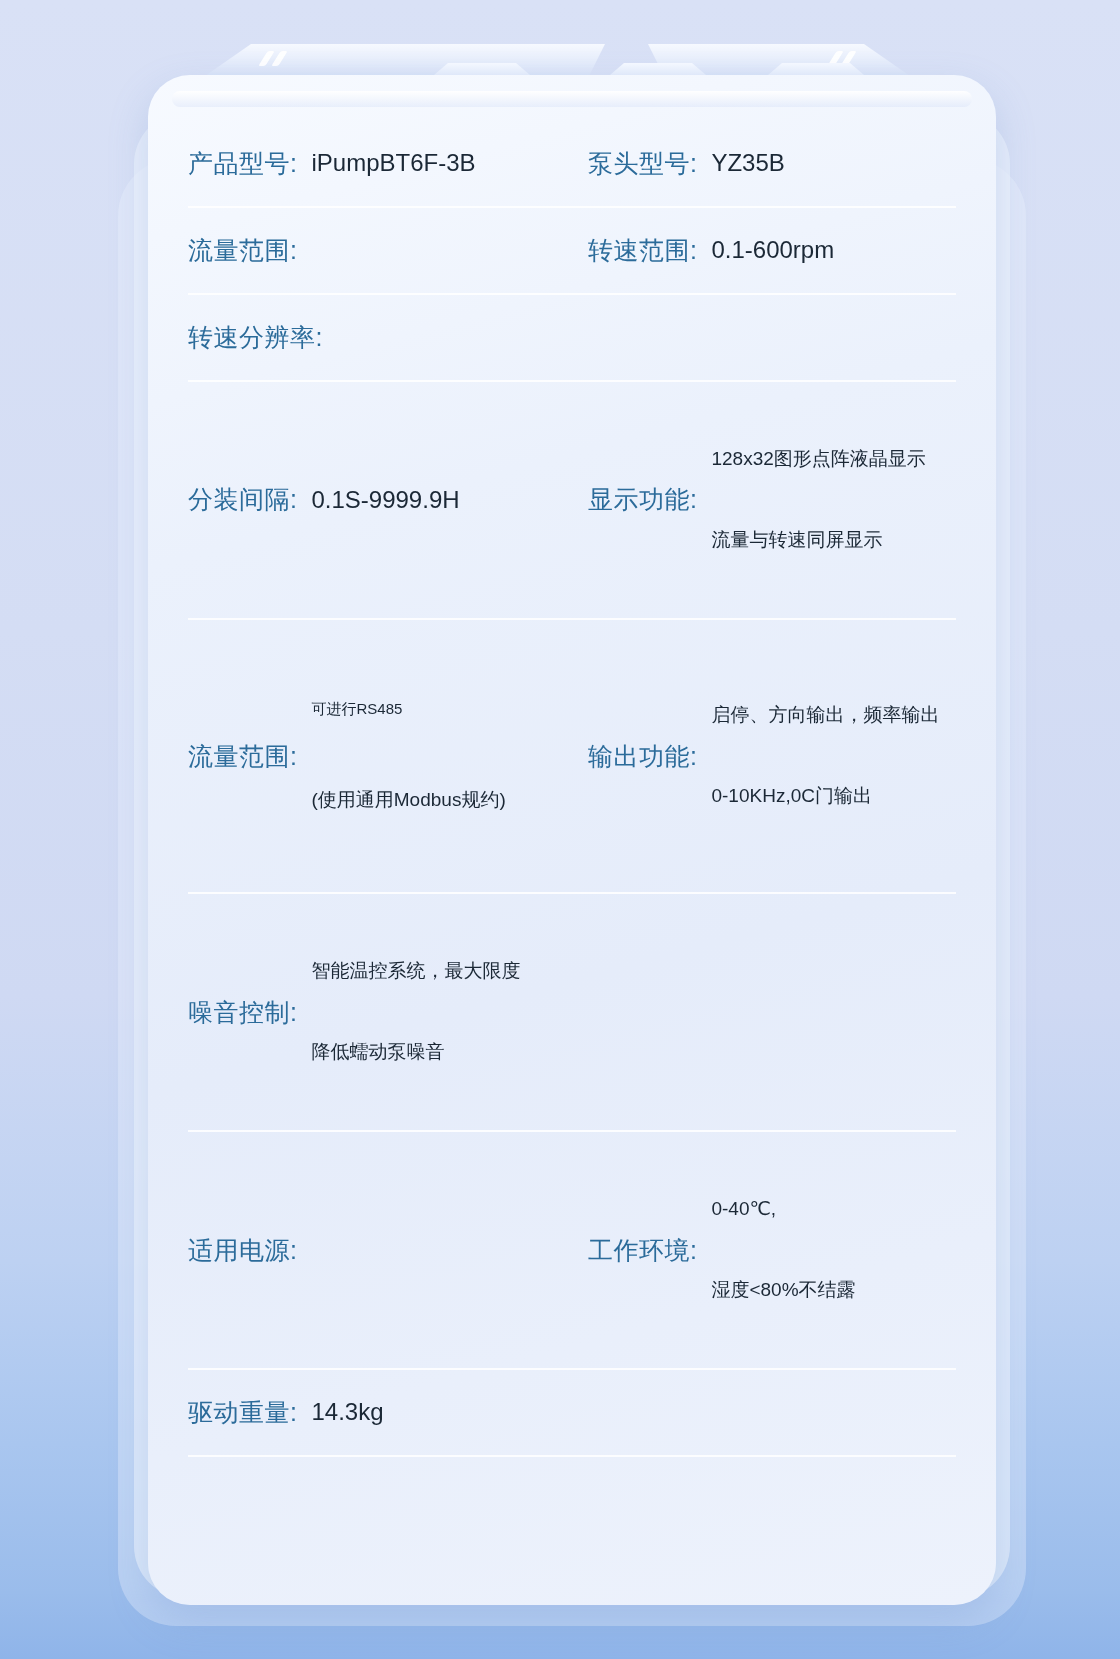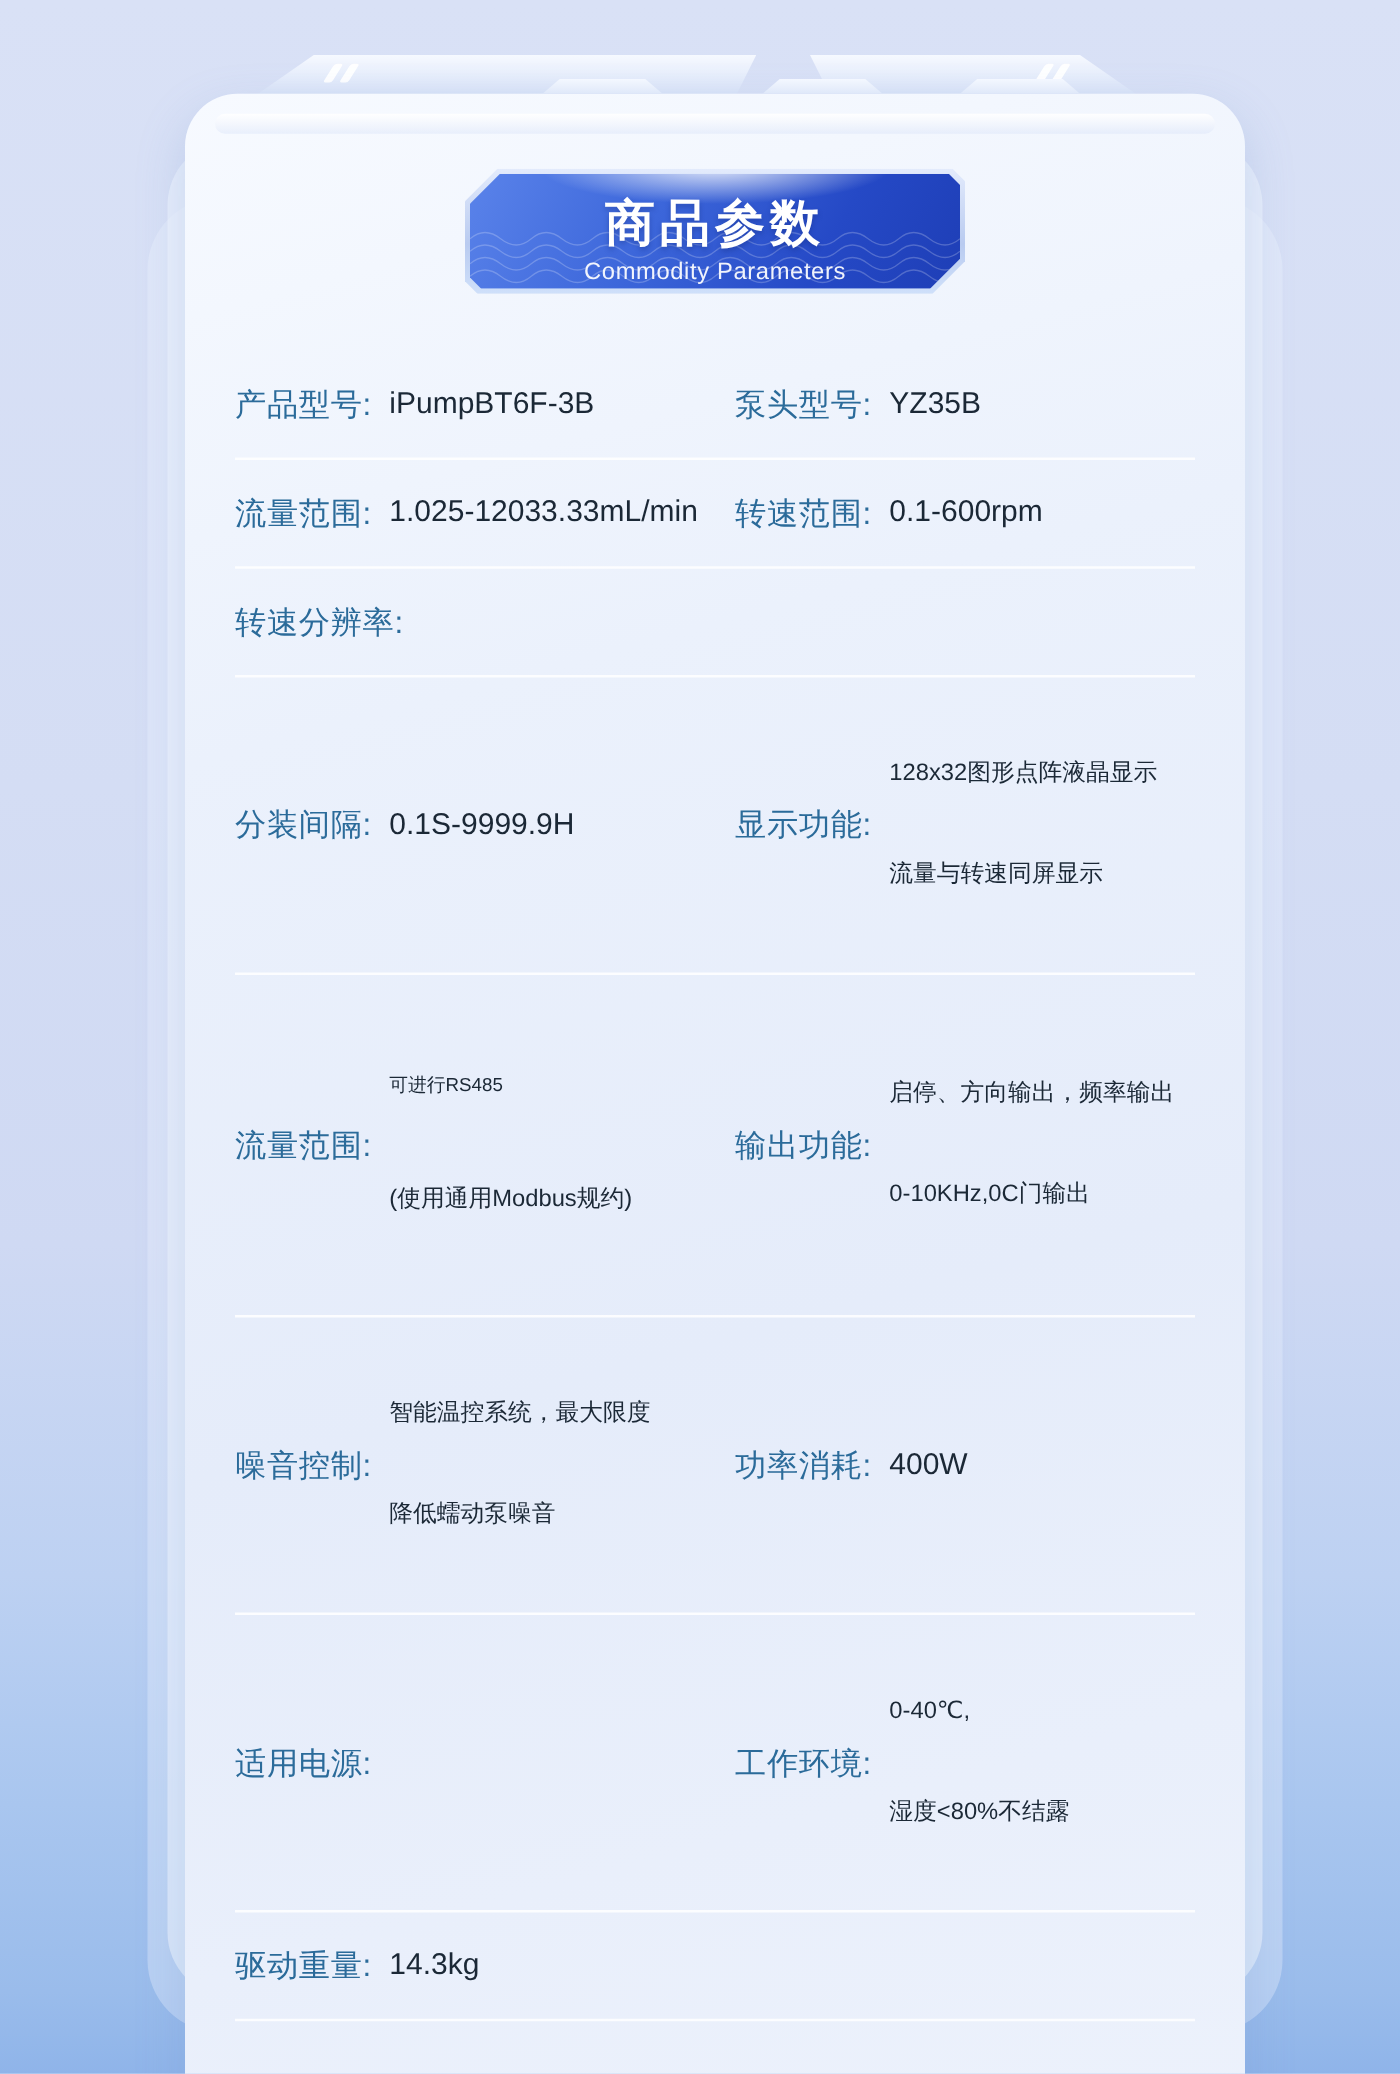--- a/index.html
+++ b/index.html
@@ -78,53 +78,37 @@
 </div>
 <div class="card-shadow2"></div>
 <div class="card-shadow1"></div>
 
 <div class="card">
   <div class="card-bump bump1"></div>
   <div class="card-bump bump2"></div>
   <div class="card-bump bump3"></div>
   <div class="card-ridge"></div>
 
-  <div class="banner-outer">
-    <div class="banner">
-      <svg class="banner-waves" viewBox="0 0 400 58" preserveAspectRatio="none">
-        <g fill="none" stroke="rgba(255,255,255,0.26)" stroke-width="1">
-          <path d="M0 18 Q12 8 25 18 T50 18 T75 18 T100 18 T125 18 T150 18 T175 18 T200 18 T225 18 T250 18 T275 18 T300 18 T325 18 T350 18 T375 18 T400 18"></path>
-          <path d="M0 28 Q12 18 25 28 T50 28 T75 28 T100 28 T125 28 T150 28 T175 28 T200 28 T225 28 T250 28 T275 28 T300 28 T325 28 T350 28 T375 28 T400 28"></path>
-          <path d="M0 38 Q12 28 25 38 T50 38 T75 38 T100 38 T125 38 T150 38 T175 38 T200 38 T225 38 T250 38 T275 38 T300 38 T325 38 T350 38 T375 38 T400 38"></path>
-          <path d="M0 48 Q12 38 25 48 T50 48 T75 48 T100 48 T125 48 T150 48 T175 48 T200 48 T225 48 T250 48 T275 48 T300 48 T325 48 T350 48 T375 48 T400 48"></path>
-        </g>
-      </svg>
-      <div class="banner-flare"></div>
-      <div class="banner-title">商品参数</div>
-      <div class="banner-sub">Commodity Parameters</div>
-    </div>
-  </div>
 
   <div class="rows">
 
     <div class="row pair">
       <div class="cell l">
         <span class="lbl">产品型号:</span>
         <div class="val"><div class="vline">iPumpBT6F-3B</div></div>
       </div>
       <div class="cell r">
         <span class="lbl">泵头型号:</span>
         <div class="val"><div class="vline">YZ35B</div></div>
       </div>
     </div>
 
     <div class="row pair">
       <div class="cell l">
         <span class="lbl">流量范围:</span>
-        <div class="val"><div class="vline">1.025-12033.33mL/min</div></div>
       </div>
       <div class="cell r">
         <span class="lbl">转速范围:</span>
         <div class="val"><div class="vline">0.1-600rpm</div></div>
       </div>
     </div>
 
     <div class="row full">
       <span class="lbl">转速分辨率:</span>
     </div>
@@ -161,24 +145,20 @@
     </div>
 
     <div class="row pair">
       <div class="cell l">
         <span class="lbl">噪音控制:</span>
         <div class="val v19">
           <div class="vline">智能温控系统，最大限度</div>
           <div class="vline">降低蠕动泵噪音</div>
         </div>
       </div>
-      <div class="cell r">
-        <span class="lbl">功率消耗:</span>
-        <div class="val"><div class="vline">400W</div></div>
-      </div>
     </div>
 
     <div class="row pair">
       <div class="cell l">
         <span class="lbl">适用电源:</span>
       </div>
       <div class="cell r">
         <span class="lbl">工作环境:</span>
         <div class="val v19">
           <div class="vline">0-40℃,</div>

